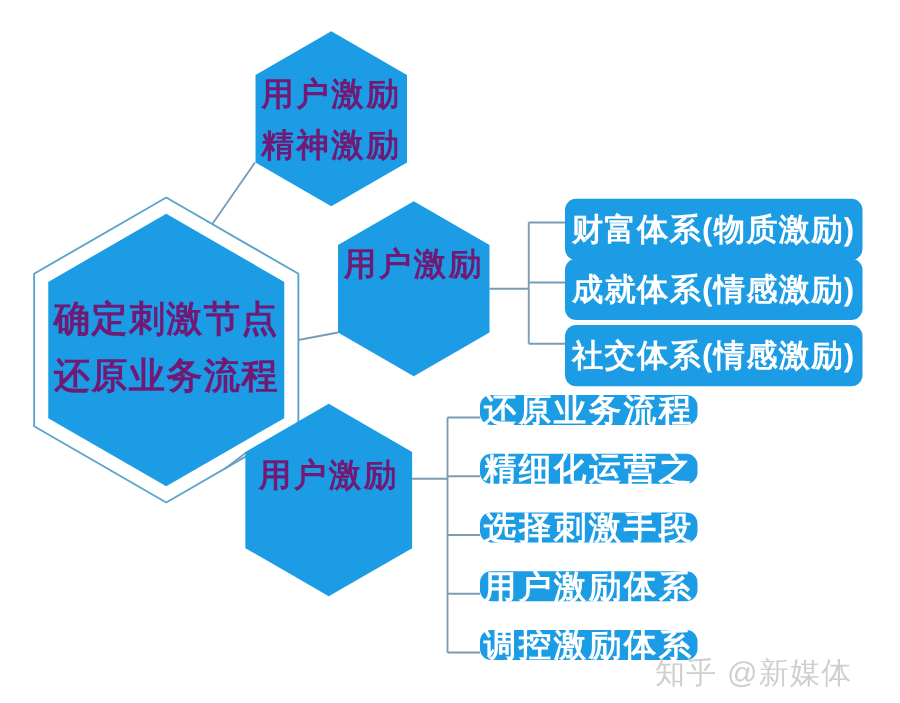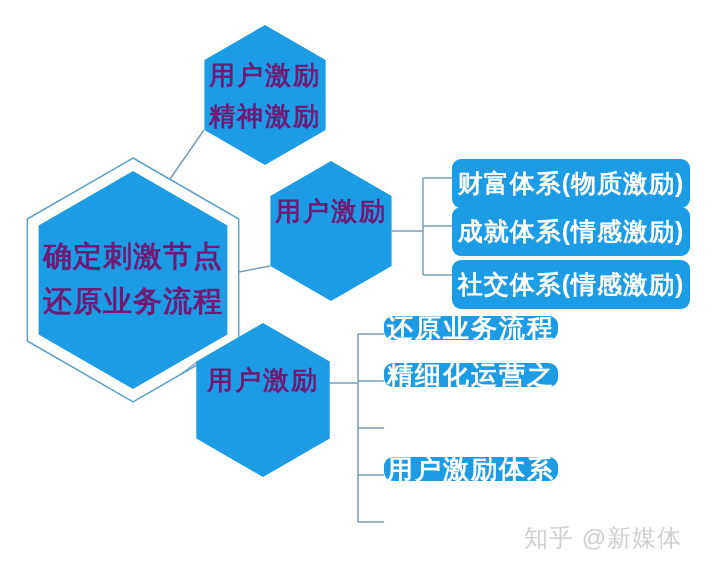--- a/index.html
+++ b/index.html
@@ -88,17 +88,19 @@
   <div class="hex-label sub-label label-construction">
     <span>用户激励</span>
   </div>
 
   <div class="leaf-box leaf-right" style="top:159px;">财富体系(物质激励)</div>
   <div class="leaf-box leaf-right" style="top:207px;">成就体系(情感激励)</div>
   <div class="leaf-box leaf-right" style="top:260px;">社交体系(情感激励)</div>
 
   <div class="leaf-box leaf-bottom" style="top:316px;">还原业务流程</div>
   <div class="leaf-box leaf-bottom" style="top:363px;">精细化运营之</div>
+  <div class="leaf-box leaf-bottom" style="top:410px;">选择刺激手段</div>
   <div class="leaf-box leaf-bottom" style="top:457px;">用户激励体系</div>
+  <div class="leaf-box leaf-bottom" style="top:504px;">调控激励体系</div>
 
   <div class="watermark">知乎 @新媒体</div>
 
 </div>
 
 </body></html>

